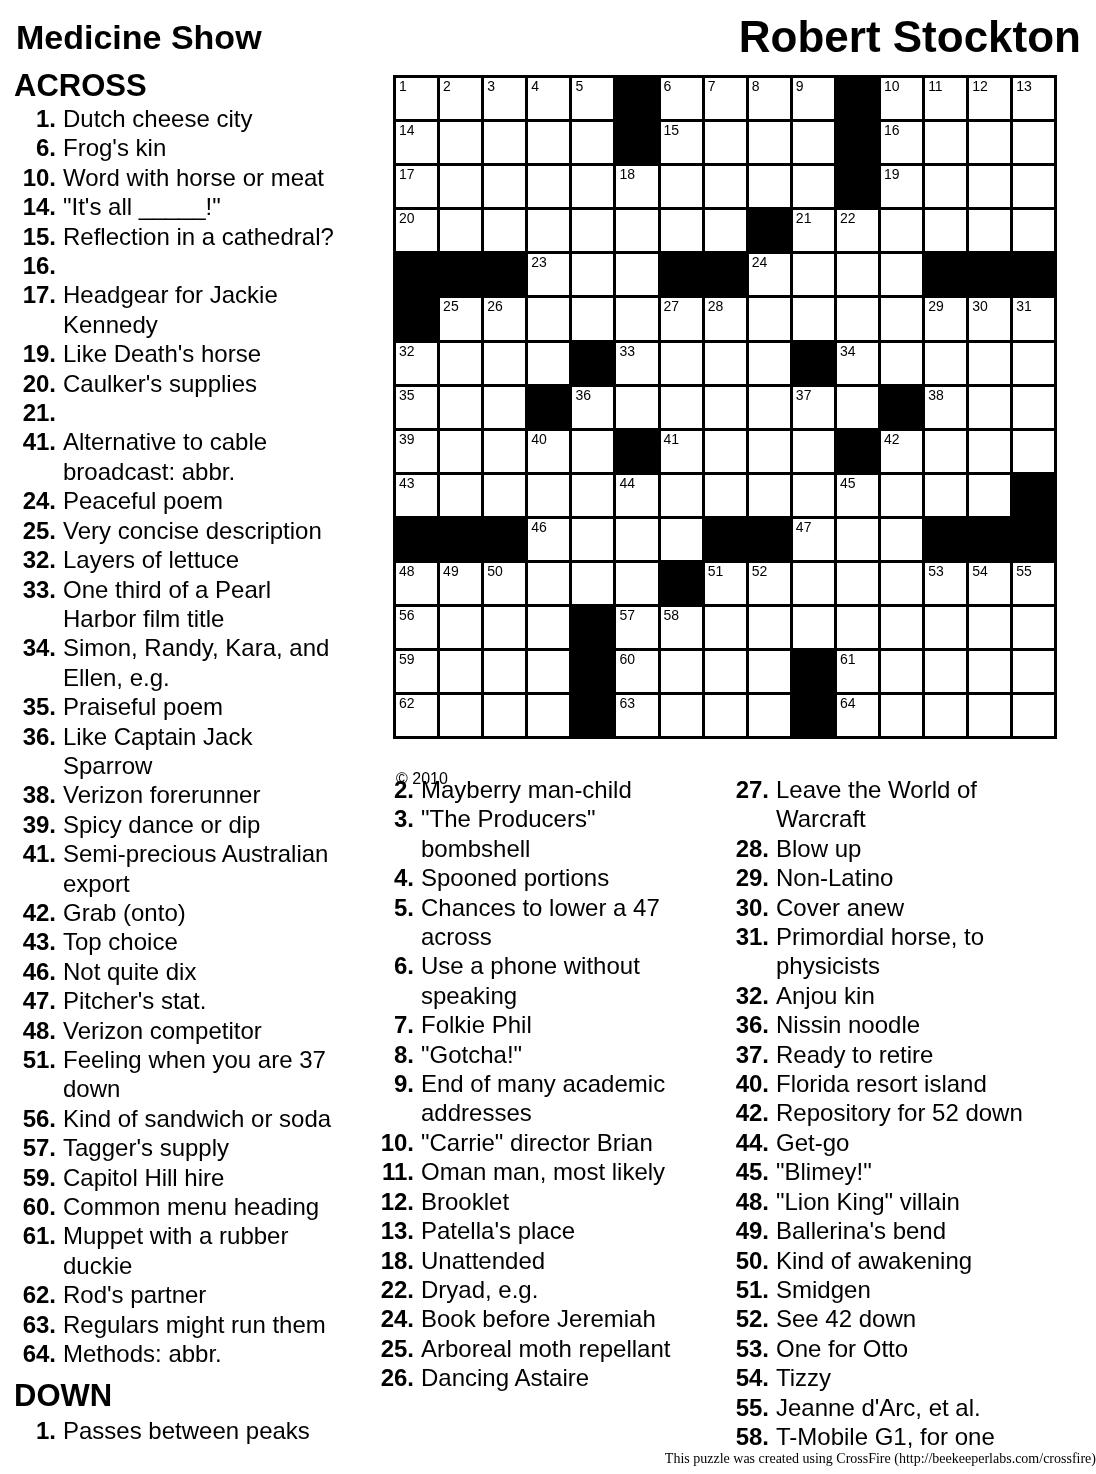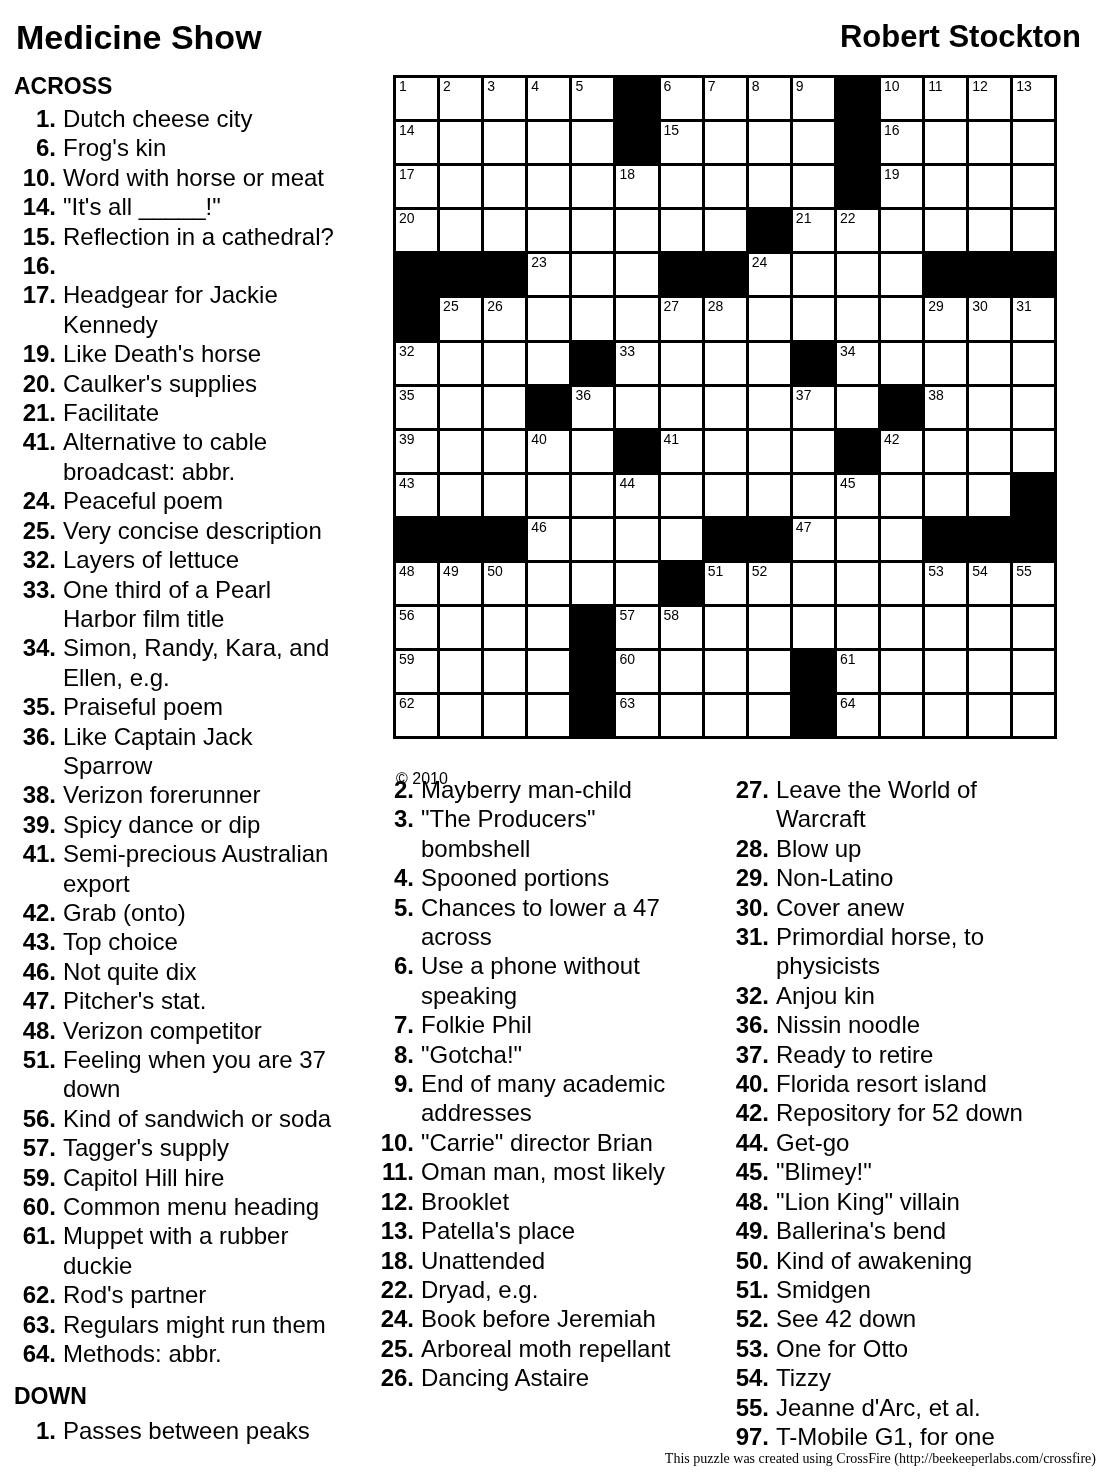--- a/index.html
+++ b/index.html
@@ -8,28 +8,28 @@
     background:#ffffff; color:#000000;
     font-family:"Liberation Sans", sans-serif;
     overflow:hidden;
   }
   .title {
     position:absolute; top:18px; left:16px;
     font-size:34px; font-weight:bold; line-height:38px; white-space:nowrap;
   }
   .author {
     position:absolute; top:18px; right:15px;
-    font-size:31px; font-weight:bold; line-height:38px; white-space:nowrap;
+    font-size:44px; font-weight:bold; line-height:38px; white-space:nowrap;
   }
   .col { position:absolute; }
   #col-left  { top:72px;  left:14px;  width:333px; }
   #col-mid   { top:775px; left:372px; width:311px; }
   #col-right { top:775px; left:727px; width:314px; }
   .heading {
-    font-size:23px; font-weight:bold; line-height:28px; margin:0 0 4px 0;
+    font-size:31px; font-weight:bold; line-height:28px; margin:0 0 4px 0;
   }
   .heading.down { margin-top:14px; margin-bottom:6px; }
   .clue { display:flex; align-items:flex-start; }
   .clue .num {
     flex:0 0 42px; text-align:right; font-weight:bold;
     padding-right:7px; font-size:24px; line-height:29.4px;
   }
   .clue .txt { flex:1 1 auto; font-size:24px; line-height:29.4px; }
   #grid {
     position:absolute; left:393px; top:75px;
@@ -460,21 +460,20 @@
         <span class="txt">Like Death's horse</span>
       </div>
 
       <div class="clue">
         <span class="num">20.</span>
         <span class="txt">Caulker's supplies</span>
       </div>
 
       <div class="clue">
         <span class="num">21.</span>
-        <span class="txt">Facilitate</span>
       </div>
 
       <div class="clue">
         <span class="num">41.</span>
         <span class="txt">Alternative to cable broadcast: abbr.</span>
       </div>
 
       <div class="clue">
         <span class="num">24.</span>
         <span class="txt">Peaceful poem</span>
@@ -792,19 +791,19 @@
         <span class="num">54.</span>
         <span class="txt">Tizzy</span>
       </div>
 
       <div class="clue">
         <span class="num">55.</span>
         <span class="txt">Jeanne d'Arc, et al.</span>
       </div>
 
       <div class="clue">
-        <span class="num">97.</span>
+        <span class="num">58.</span>
         <span class="txt">T-Mobile G1, for one</span>
       </div>
     </div>
 </div>
 
 <div id="footer">This puzzle was created using CrossFire (http://beekeeperlabs.com/crossfire)</div>
 
 </body></html>

